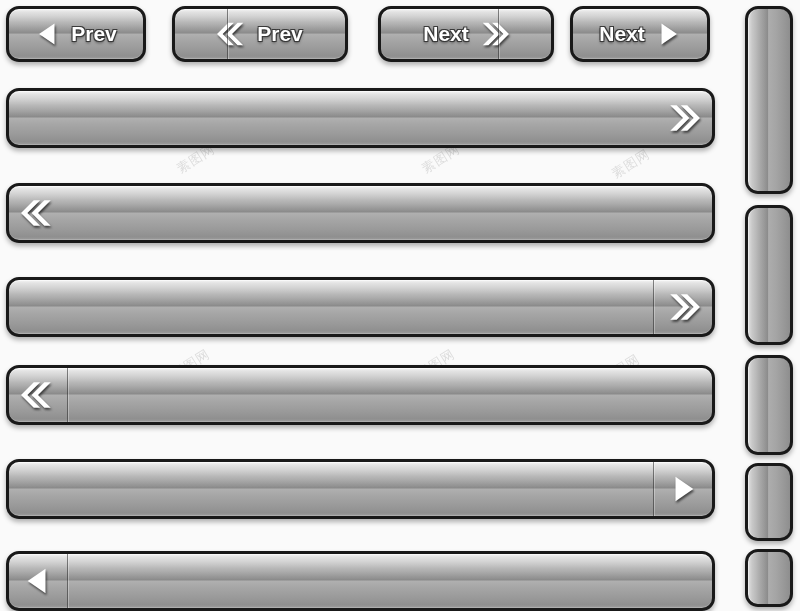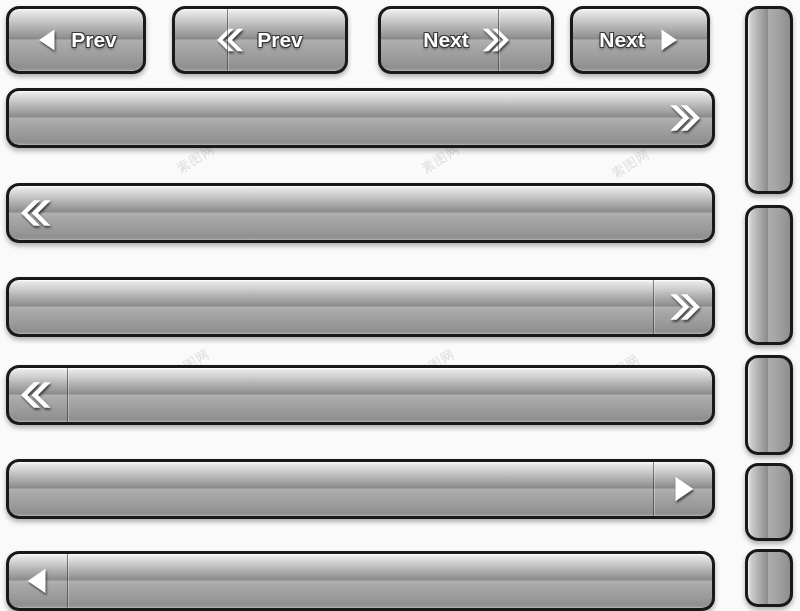--- a/index.html
+++ b/index.html
@@ -52,21 +52,21 @@
   .metal::after{
     content:"";
     position:absolute;
     left:0;right:0;top:0;height:46%;
     background:linear-gradient(to bottom, rgba(255,255,255,.42), rgba(255,255,255,0));
     pointer-events:none;
   }
 
   
   .topbtn{
-    height:68px;
+    height:56px;
     border-radius:13px;
     display:flex;
     align-items:center;
     justify-content:center;
     gap:10px;
   }
   .topbtn .lbl{
     position:relative;
     z-index:3;
     color:#ffffff;

